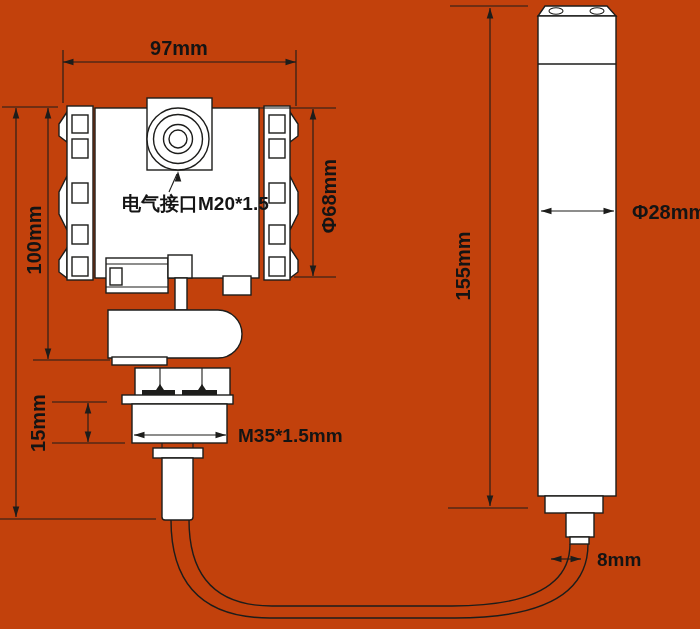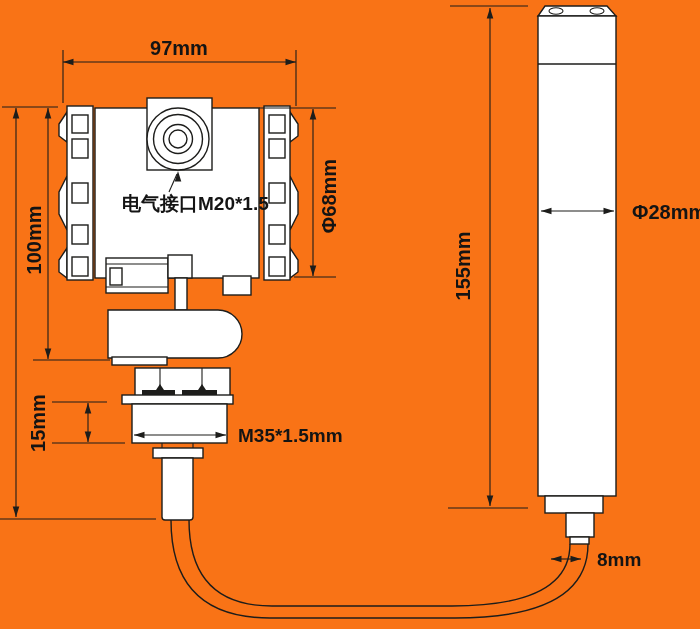--- a/index.html
+++ b/index.html
@@ -1,17 +1,17 @@
 <!DOCTYPE html>
 <html><head>
 <meta charset="utf-8">
 <title>Dimension Drawing</title>
 <style>
   html,body{margin:0;padding:0;background:#ffffff;}
-  .stage{position:relative;width:700px;height:629px;background:#f97316;overflow:hidden;}
+  .stage{position:relative;width:700px;height:629px;background:#c2410c;overflow:hidden;}
   svg{display:block;}
   .part{fill:#ffffff;stroke:#1d1d1b;stroke-width:1.4;stroke-linejoin:miter;}
   .pline{fill:none;stroke:#1d1d1b;stroke-width:1.4;}
   .thin{fill:none;stroke:#1d1d1b;stroke-width:1.1;}
   .dim{fill:none;stroke:#1d1d1b;stroke-width:1.1;}
   .arr{fill:#1d1d1b;stroke:none;}
   .blk{fill:#1d1d1b;stroke:none;}
   text{fill:#141414;font-family:"Liberation Sans","DejaVu Sans",sans-serif;font-weight:600;}
   .t20{font-size:20px;}
   .t19{font-size:19px;}

